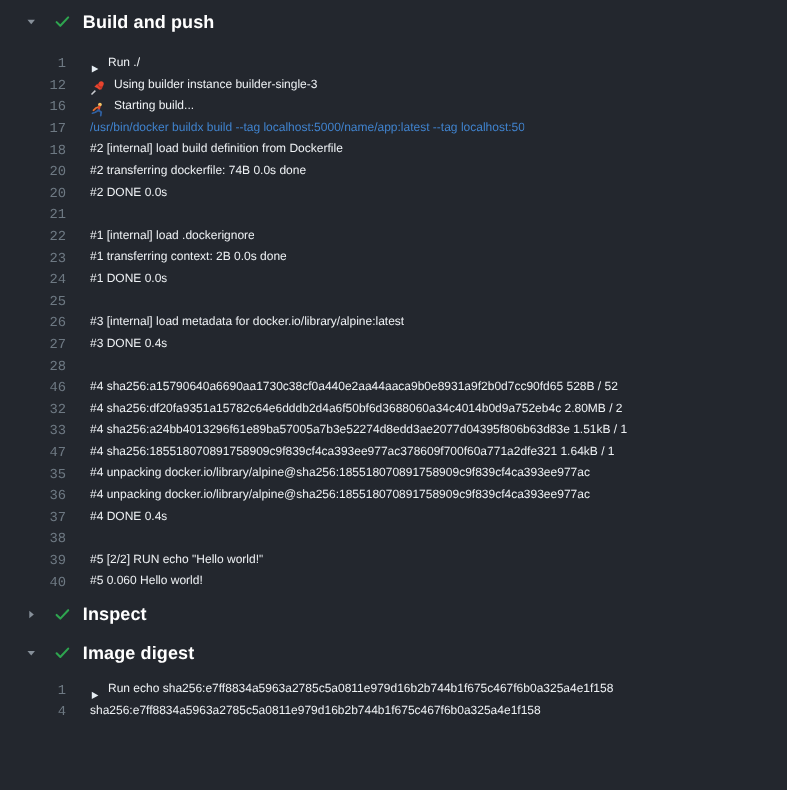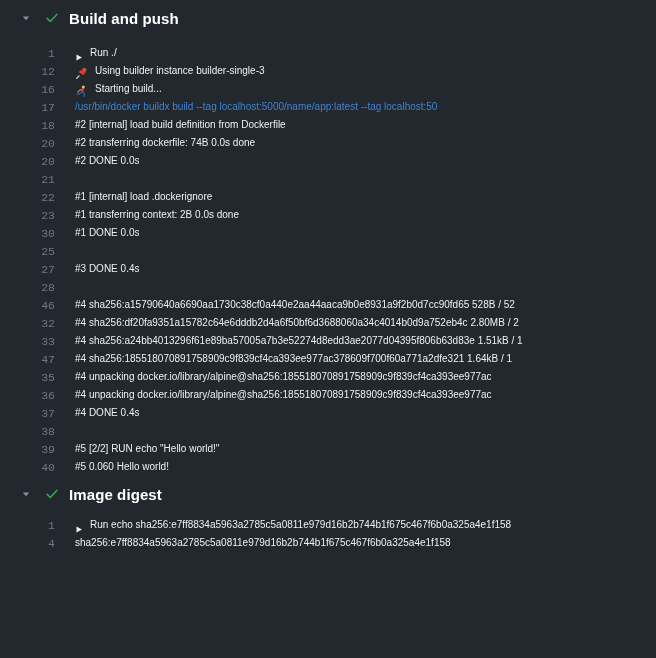--- a/index.html
+++ b/index.html
@@ -127,26 +127,30 @@
         </div>
         <div class="row">
           <span class="ln">22</span>
           <span class="lt"><span>#1 [internal] load .dockerignore</span></span>
         </div>
         <div class="row">
           <span class="ln">23</span>
           <span class="lt"><span>#1 transferring context: 2B 0.0s done</span></span>
         </div>
         <div class="row">
-          <span class="ln">30</span>
+          <span class="ln">24</span>
           <span class="lt"><span>#1 DONE 0.0s</span></span>
         </div>
         <div class="row">
           <span class="ln">25</span>
           <span class="lt"><span></span></span>
+        </div>
+        <div class="row">
+          <span class="ln">26</span>
+          <span class="lt"><span>#3 [internal] load metadata for docker.io/library/alpine:latest</span></span>
         </div>
         <div class="row">
           <span class="ln">27</span>
           <span class="lt"><span>#3 DONE 0.4s</span></span>
         </div>
         <div class="row">
           <span class="ln">28</span>
           <span class="lt"><span></span></span>
         </div>
         <div class="row">
@@ -182,20 +186,35 @@
           <span class="lt"><span></span></span>
         </div>
         <div class="row">
           <span class="ln">39</span>
           <span class="lt"><span>#5 [2/2] RUN echo "Hello world!"</span></span>
         </div>
         <div class="row">
           <span class="ln">40</span>
           <span class="lt"><span>#5 0.060 Hello world!</span></span>
         </div>
+      </div>
+    </div>
+    <div class="section">
+      <div class="section-header">
+        <span class="icon toggle">
+          <svg width="10" height="10" viewBox="0 0 16 16">
+            <polygon points="5.5,3 11.5,8 5.5,13" fill="#87909a"></polygon>
+          </svg>
+        </span>
+        <span class="icon status">
+          <svg width="14" height="14" viewBox="0 0 16 16">
+            <path d="M2.5 8.5 L6 12 L13.5 4" fill="none" stroke="#2ea44f" stroke-width="2" stroke-linecap="round" stroke-linejoin="round"></path>
+          </svg>
+        </span>
+        <span class="section-title">Inspect</span>
       </div>
     </div>
     <div class="section">
       <div class="section-header">
         <span class="icon toggle">
           <svg width="10" height="10" viewBox="0 0 16 16">
             <polygon points="3,5.5 13,5.5 8,11.5" fill="#87909a"></polygon>
           </svg>
         </span>
         <span class="icon status">

